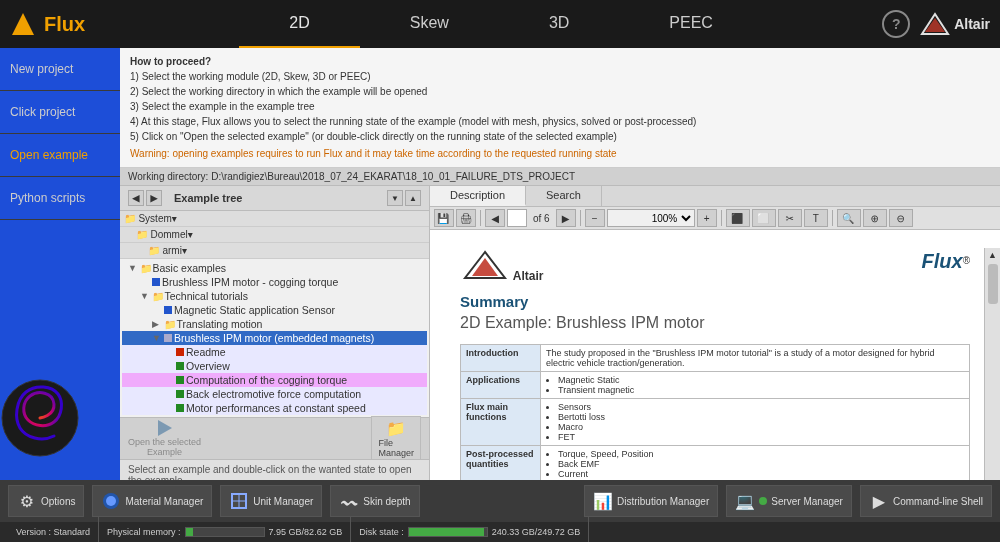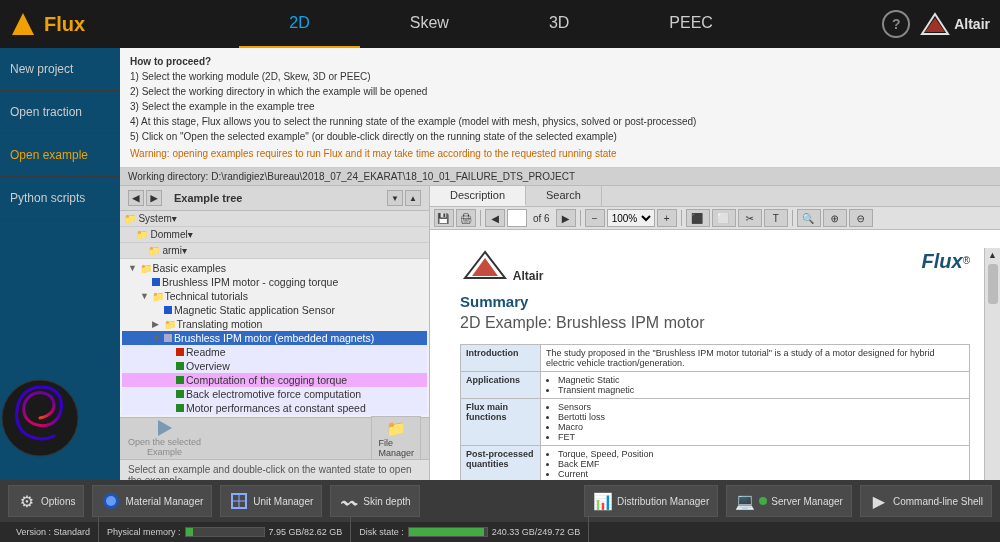--- a/index.html
+++ b/index.html
@@ -4,27 +4,27 @@
   <style>
     * { margin: 0; padding: 0; box-sizing: border-box; }
     body { width: 1000px; height: 542px; overflow: hidden; font-family: Arial, sans-serif; font-size: 11px; background: #2a2a2a; color: #333; }
 
     
     #header { display: flex; align-items: center; background: #1a1a1a; height: 48px; }
     #logo-area { width: 120px; background: #1a1a1a; display: flex; align-items: center; padding: 0 10px; }
     #logo-flux { color: #f0a000; font-size: 22px; font-weight: bold; display: flex; align-items: center; gap: 4px; }
     #nav-tabs { display: flex; flex: 1; justify-content: center; gap: 0; }
     .nav-tab { color: #ccc; font-size: 16px; padding: 0 50px; height: 48px; display: flex; align-items: center; cursor: pointer; border-bottom: 2px solid transparent; }
-    .nav-tab.active { color: #0ea5e9; border-bottom: 2px solid #f0a000; }
+    .nav-tab.active { color: #e5e5e5; border-bottom: 2px solid #f0a000; }
     #header-right { display: flex; align-items: center; gap: 10px; padding-right: 10px; }
     #help-btn { width: 28px; height: 28px; border-radius: 50%; border: 2px solid #888; color: #888; display: flex; align-items: center; justify-content: center; cursor: pointer; font-size: 14px; font-weight: bold; }
     #altair-logo { color: #e8e8e8; font-size: 16px; display: flex; align-items: center; gap: 4px; }
 
     
-    #left-sidebar { position: absolute; left: 0; top: 48px; width: 132px; height: 442px; background: #0c4a6e; display: flex; flex-direction: column; }
+    #left-sidebar { position: absolute; left: 0; top: 48px; width: 132px; height: 442px; background: #1d4ed8; display: flex; flex-direction: column; }
     .sidebar-item { padding: 14px 10px; color: #ccc; cursor: pointer; font-size: 12px; border-bottom: 1px solid #3a3a3a; }
     .sidebar-item.active { color: #f0a000; }
 
     
     #main { position: absolute; left: 120px; top: 48px; right: 0; height: 442px; background: #e8e8e8; display: flex; flex-direction: column; }
 
     
     #instructions { background: #f5f5f5; padding: 6px 10px; border-bottom: 1px solid #ccc; font-size: 10px; color: #333; line-height: 1.5; }
     #instructions .warning { color: #cc6600; }
 
@@ -48,21 +48,21 @@
     
     #right-panel { flex: 1; display: flex; flex-direction: column; overflow: hidden; background: #e8e8e8; }
     #desc-tabs { display: flex; border-bottom: 1px solid #bbb; background: #d8d8d8; }
     .desc-tab { padding: 3px 20px; font-size: 11px; cursor: pointer; border-right: 1px solid #bbb; }
     .desc-tab.active { background: #f0f0f0; border-bottom: 2px solid #f0f0f0; }
     #desc-toolbar { display: flex; align-items: center; background: #e0e0e0; padding: 2px 4px; border-bottom: 1px solid #bbb; gap: 2px; }
     .toolbar-btn { width: 20px; height: 18px; background: #d0d0d0; border: 1px solid #aaa; display: flex; align-items: center; justify-content: center; cursor: pointer; font-size: 10px; }
     .toolbar-sep { width: 1px; height: 16px; background: #aaa; margin: 0 2px; }
     #page-input { width: 20px; height: 18px; text-align: center; border: 1px solid #aaa; font-size: 10px; }
     #page-count { font-size: 10px; padding: 0 4px; }
-    #zoom-select { height: 18px; font-size: 10px; border: 1px solid #aaa; background: #f0f0f0; }
+    #zoom-select { height: 18px; font-size: 10px; border: 1px solid #aaa; background: #f0f0f0; padding-left: 40px; }
     #desc-content { flex: 1; overflow-y: auto; overflow-x: hidden; background: white; padding: 0; position: relative; }
 
     
     #pdf-preview { padding: 20px 30px; font-size: 10px; color: #333; }
     #pdf-header { display: flex; justify-content: space-between; align-items: flex-start; margin-bottom: 10px; }
     #pdf-flux { font-size: 20px; color: #1a5276; font-style: italic; font-weight: bold; }
     #pdf-superscript { font-size: 10px; vertical-align: super; }
     #pdf-title { font-size: 15px; font-weight: bold; color: #1a5276; margin-bottom: 4px; }
     #pdf-subtitle { font-size: 16px; color: #555; margin-bottom: 12px; }
     .pdf-table { width: 100%; border-collapse: collapse; font-size: 9px; margin-bottom: 8px; }
@@ -136,21 +136,21 @@
         <polygon points="15,2 2,22 28,22" fill="none" stroke="#e0e0e0" stroke-width="2"></polygon>
         <polygon points="15,6 5,20 25,20" fill="#c0392b" opacity="0.8"></polygon>
       </svg>
       <span style="color:#e0e0e0; font-size:14px; font-weight:bold;">Altair</span>
     </div>
   </div>
 </div>
 
 <div id="left-sidebar">
   <div class="sidebar-item">New project</div>
-  <div class="sidebar-item">Open traction</div>
+  <div class="sidebar-item">Click project</div>
   <div class="sidebar-item active">Open example</div>
   <div class="sidebar-item">Python scripts</div>
 
   <div style="margin-top: auto; padding-bottom: 20px;">
     <svg id="spiral" width="80" height="80" viewBox="0 0 80 80">
       <defs>
         <radialGradient id="sg" cx="50%" cy="50%">
           <stop offset="0%" stop-color="#ff6600"></stop>
           <stop offset="50%" stop-color="#cc0066"></stop>
           <stop offset="100%" stop-color="#3300cc"></stop>

